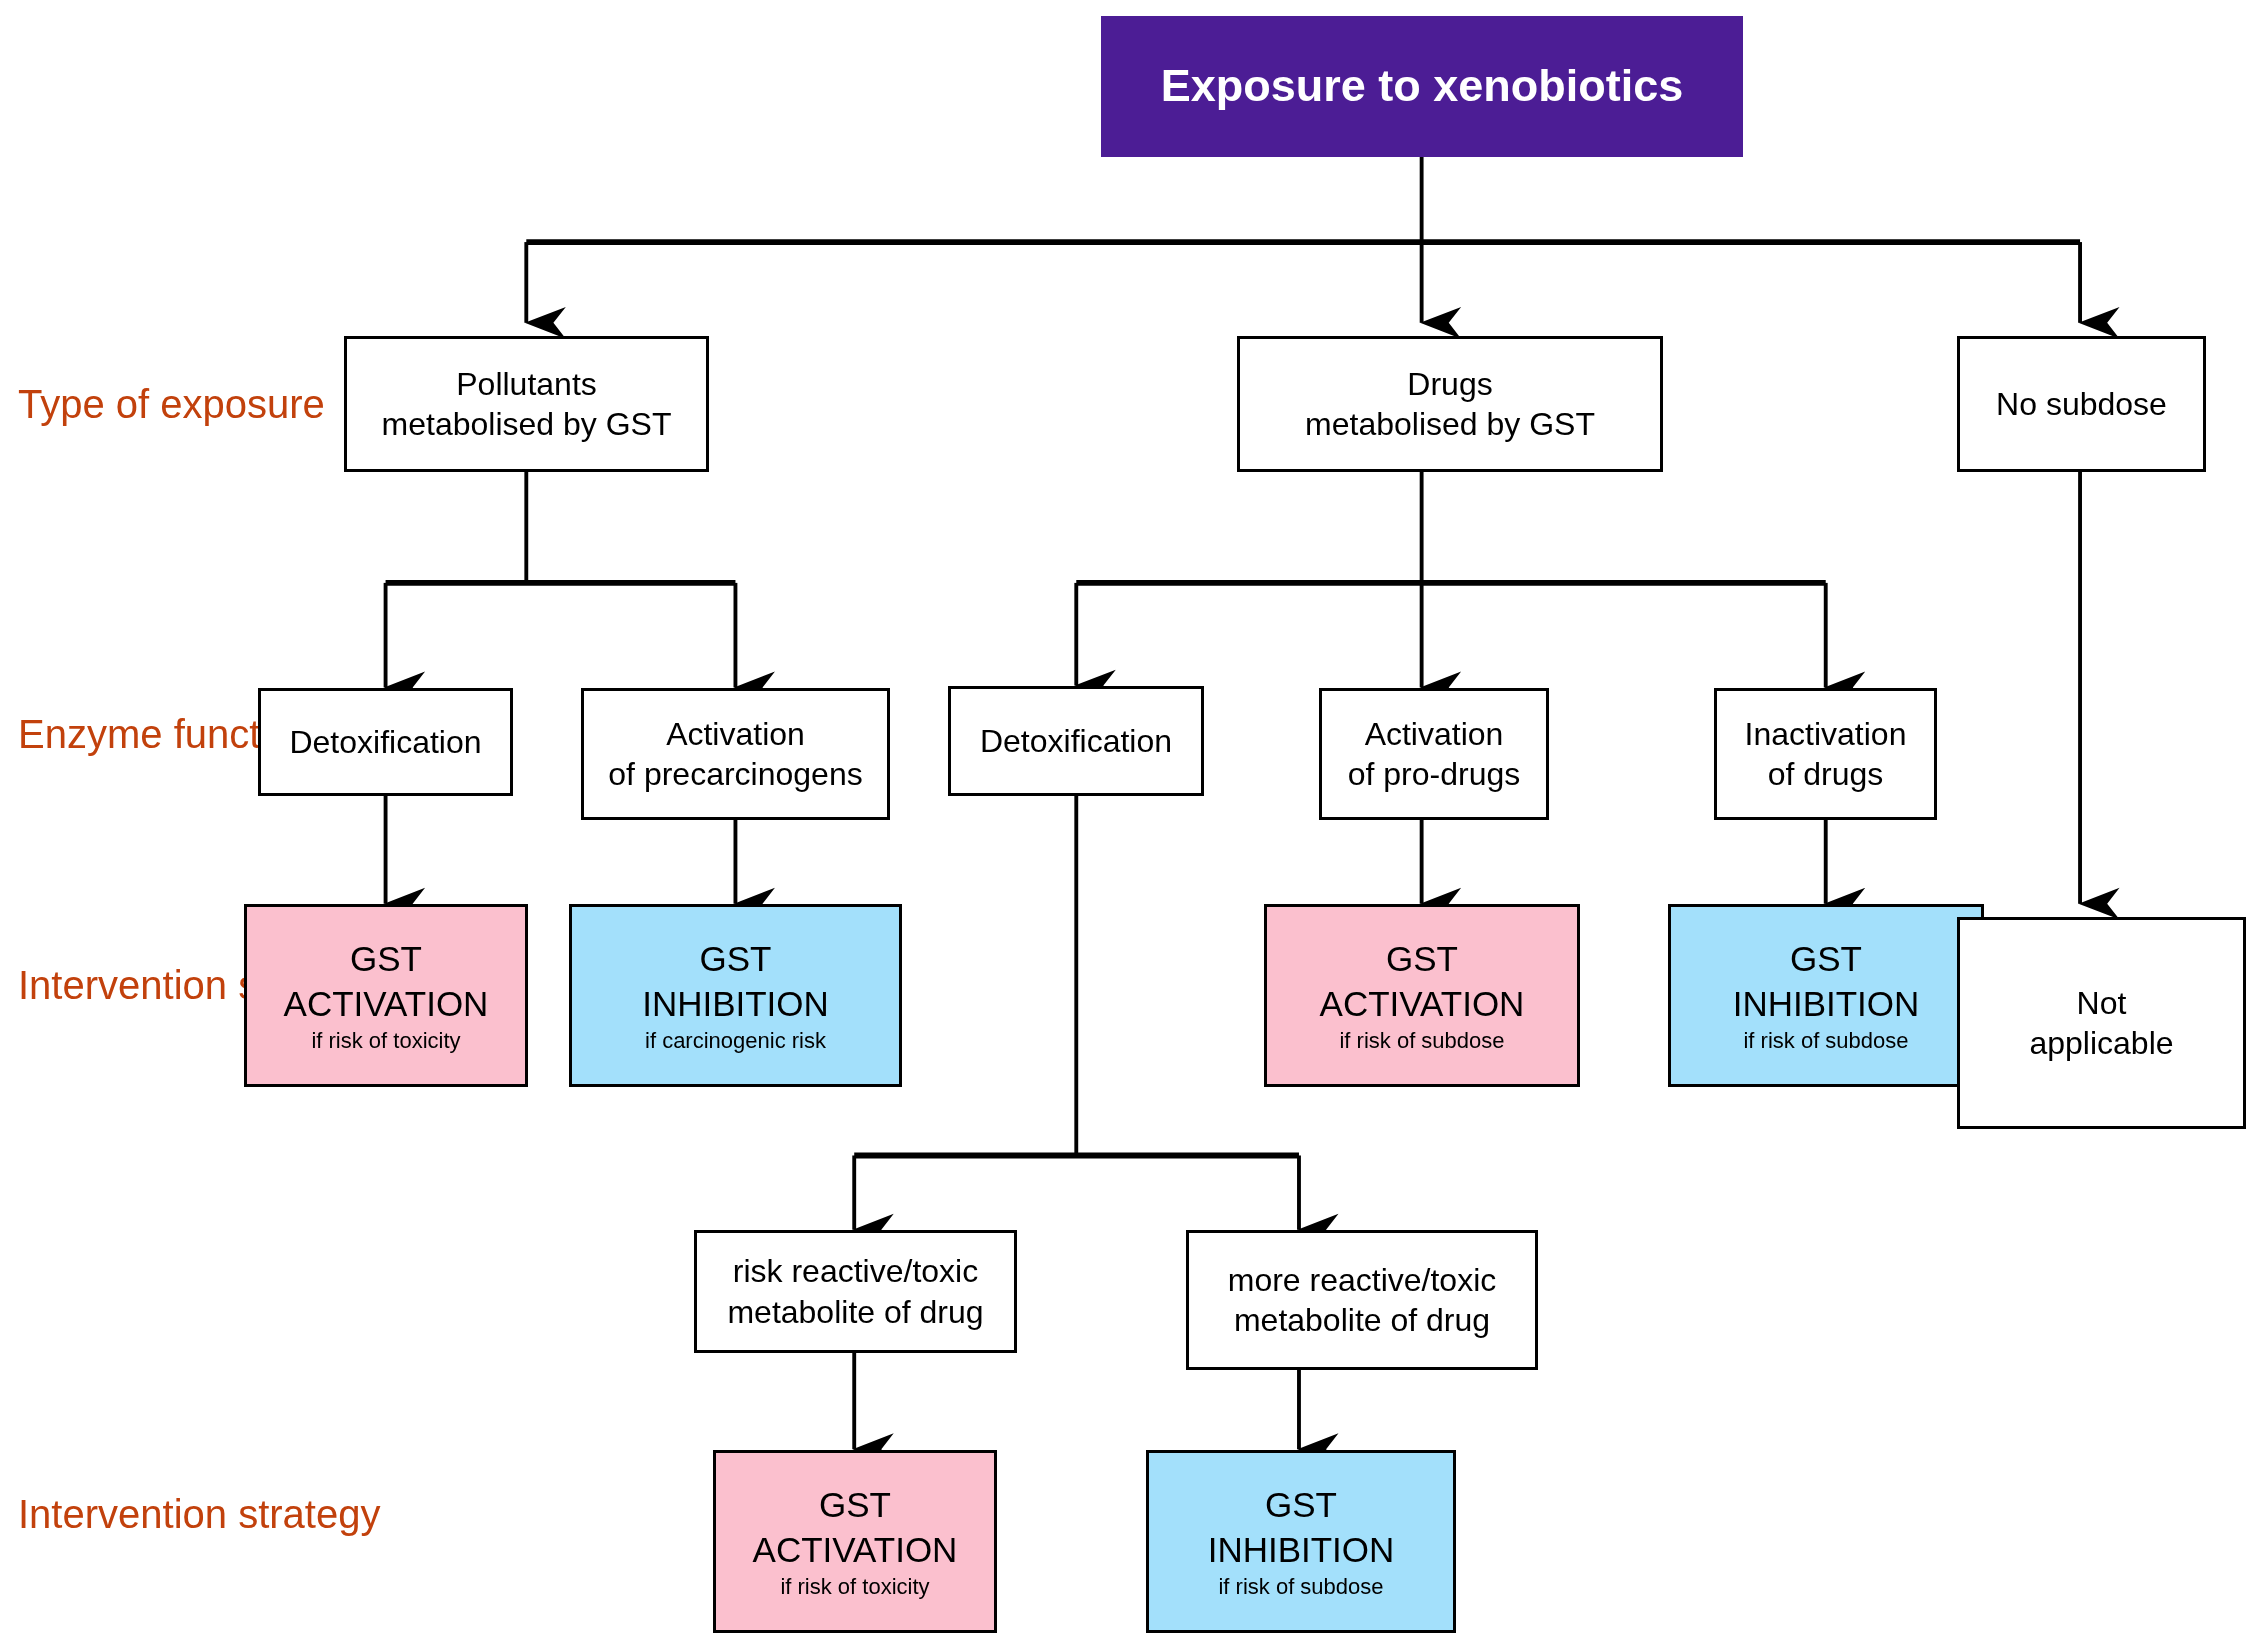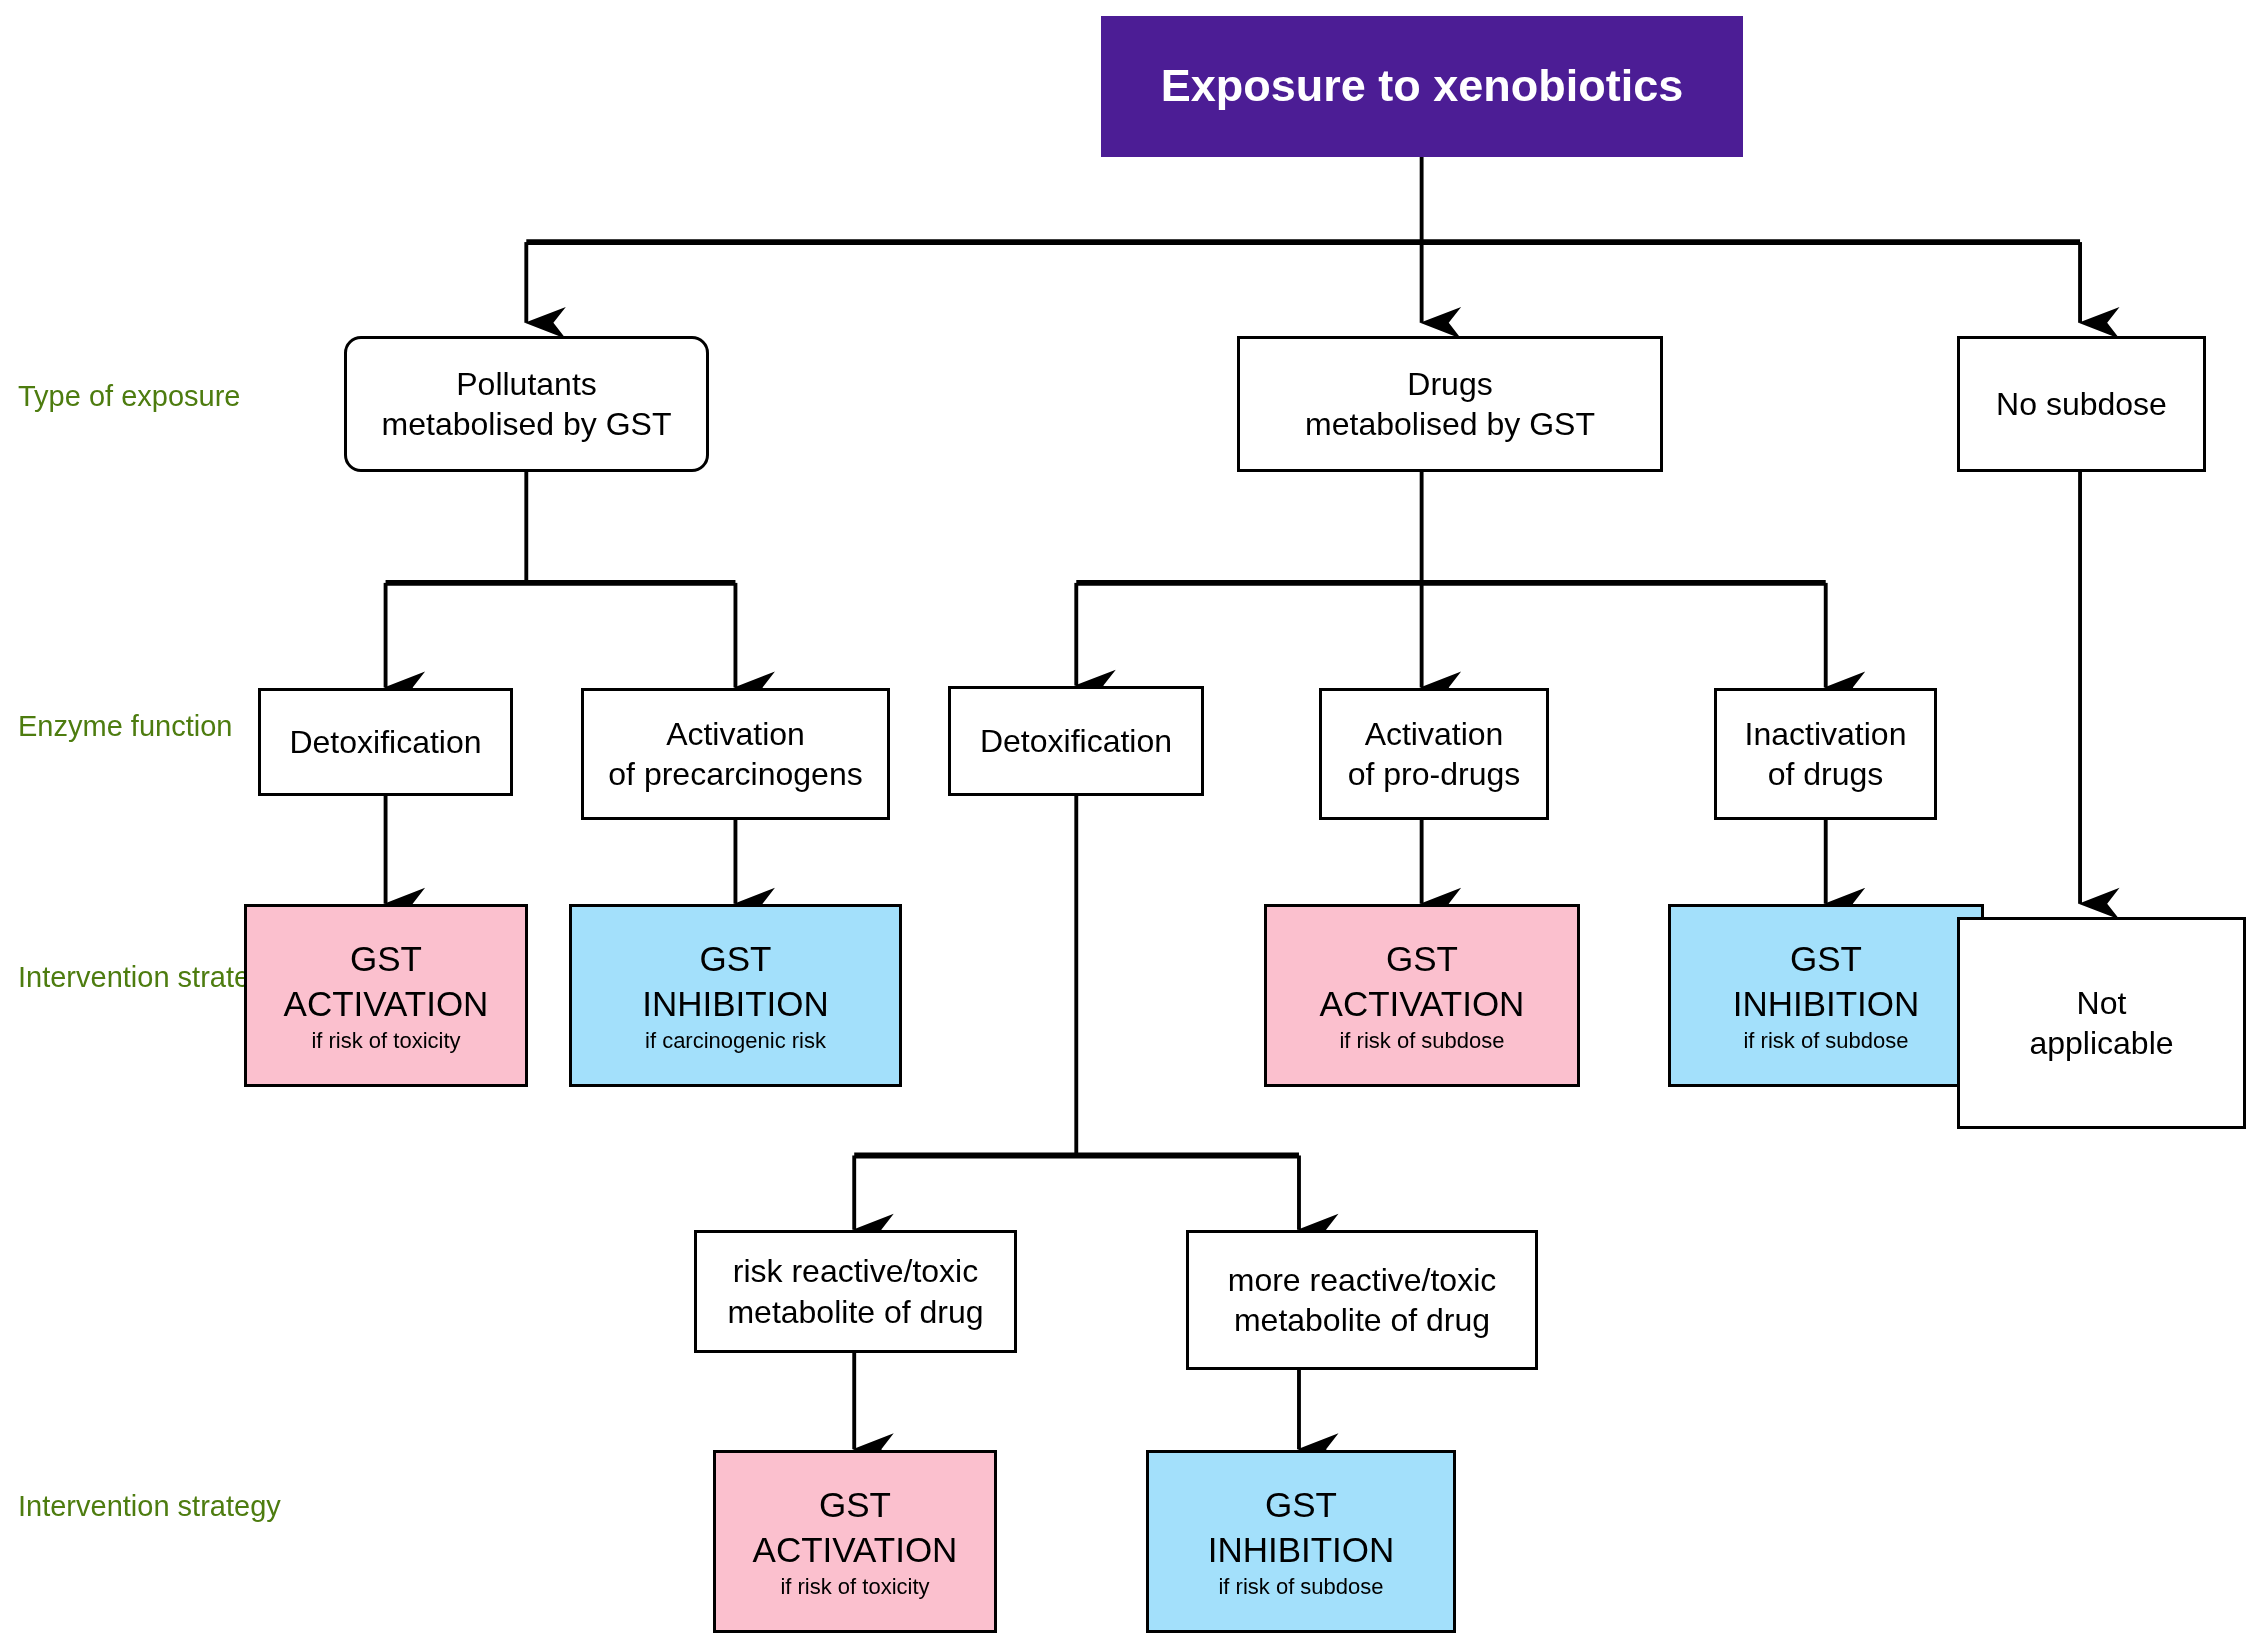--- a/index.html
+++ b/index.html
@@ -48,22 +48,22 @@
     font-weight: bold;
     font-size: 45px;
   }
   .node.pink { background: #fbc0ce; }
   .node.blue { background: #a3e0fb; }
   .node.strat { line-height: 1.30; }
   .node.strat .big { font-size: 35px; }
   .node.strat .small { font-size: 22px; }
   .rowlabel {
     position: absolute;
-    color: #4d7c0f;
-    font-size: 29px;
+    color: #c2410c;
+    font-size: 40px;
     line-height: 1.30;
     text-align: left;
     z-index: 3;
     white-space: nowrap;
   }
 </style>
 </head>
 <body>
 
 <div id="stage">
@@ -129,21 +129,21 @@
 
   <div class="rowlabel" style="left:18px; top:1488px;">
     <span class="ln">Intervention</span>
     <span class="ln">strategy</span>
   </div>
 
   <div class="node title" style="left:1101px; top:15.5px; width:642px; height:141px;">
     <span class="ln">Exposure to xenobiotics</span>
   </div>
 
-  <div class="node" style="left:344px; top:336px; width:365px; height:136px;border-radius:17px;">
+  <div class="node" style="left:344px; top:336px; width:365px; height:136px;">
     <span class="ln">Pollutants</span>
     <span class="ln">metabolised by GST</span>
   </div>
 
   <div class="node" style="left:1237px; top:336px; width:426px; height:136px;">
     <span class="ln">Drugs</span>
     <span class="ln">metabolised by GST</span>
   </div>
 
   <div class="node" style="left:1957px; top:336px; width:249px; height:136px;">

